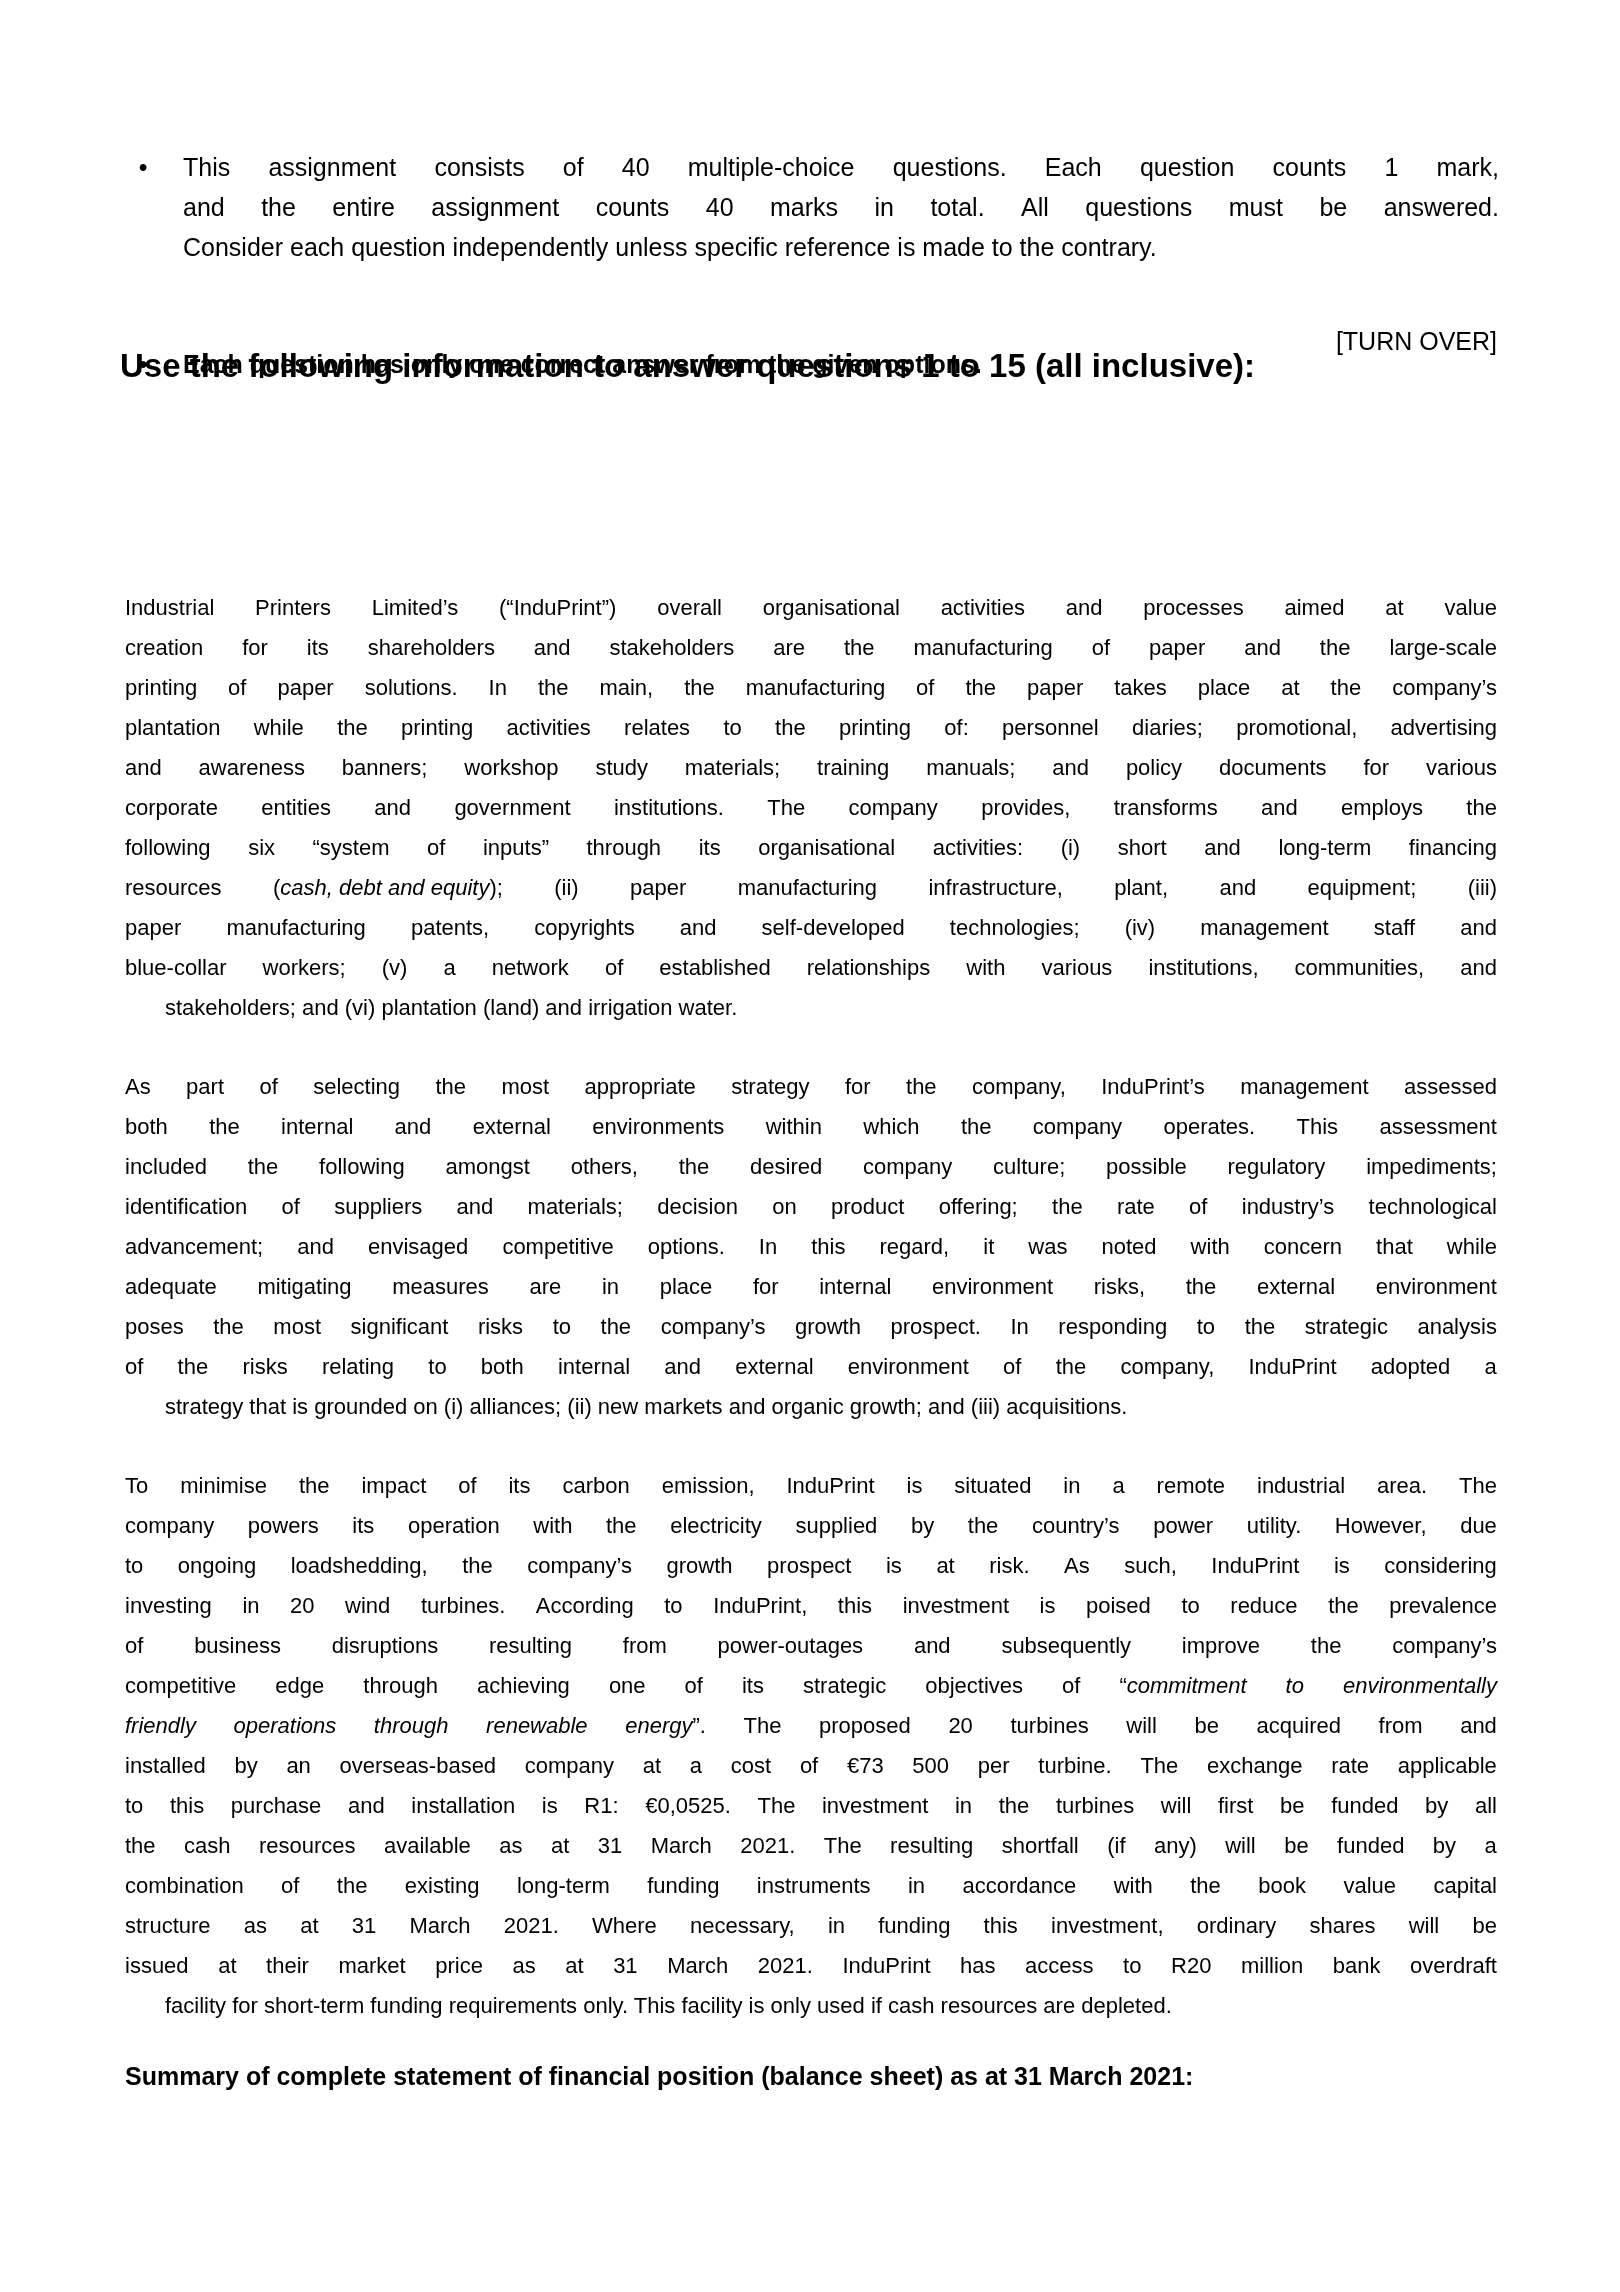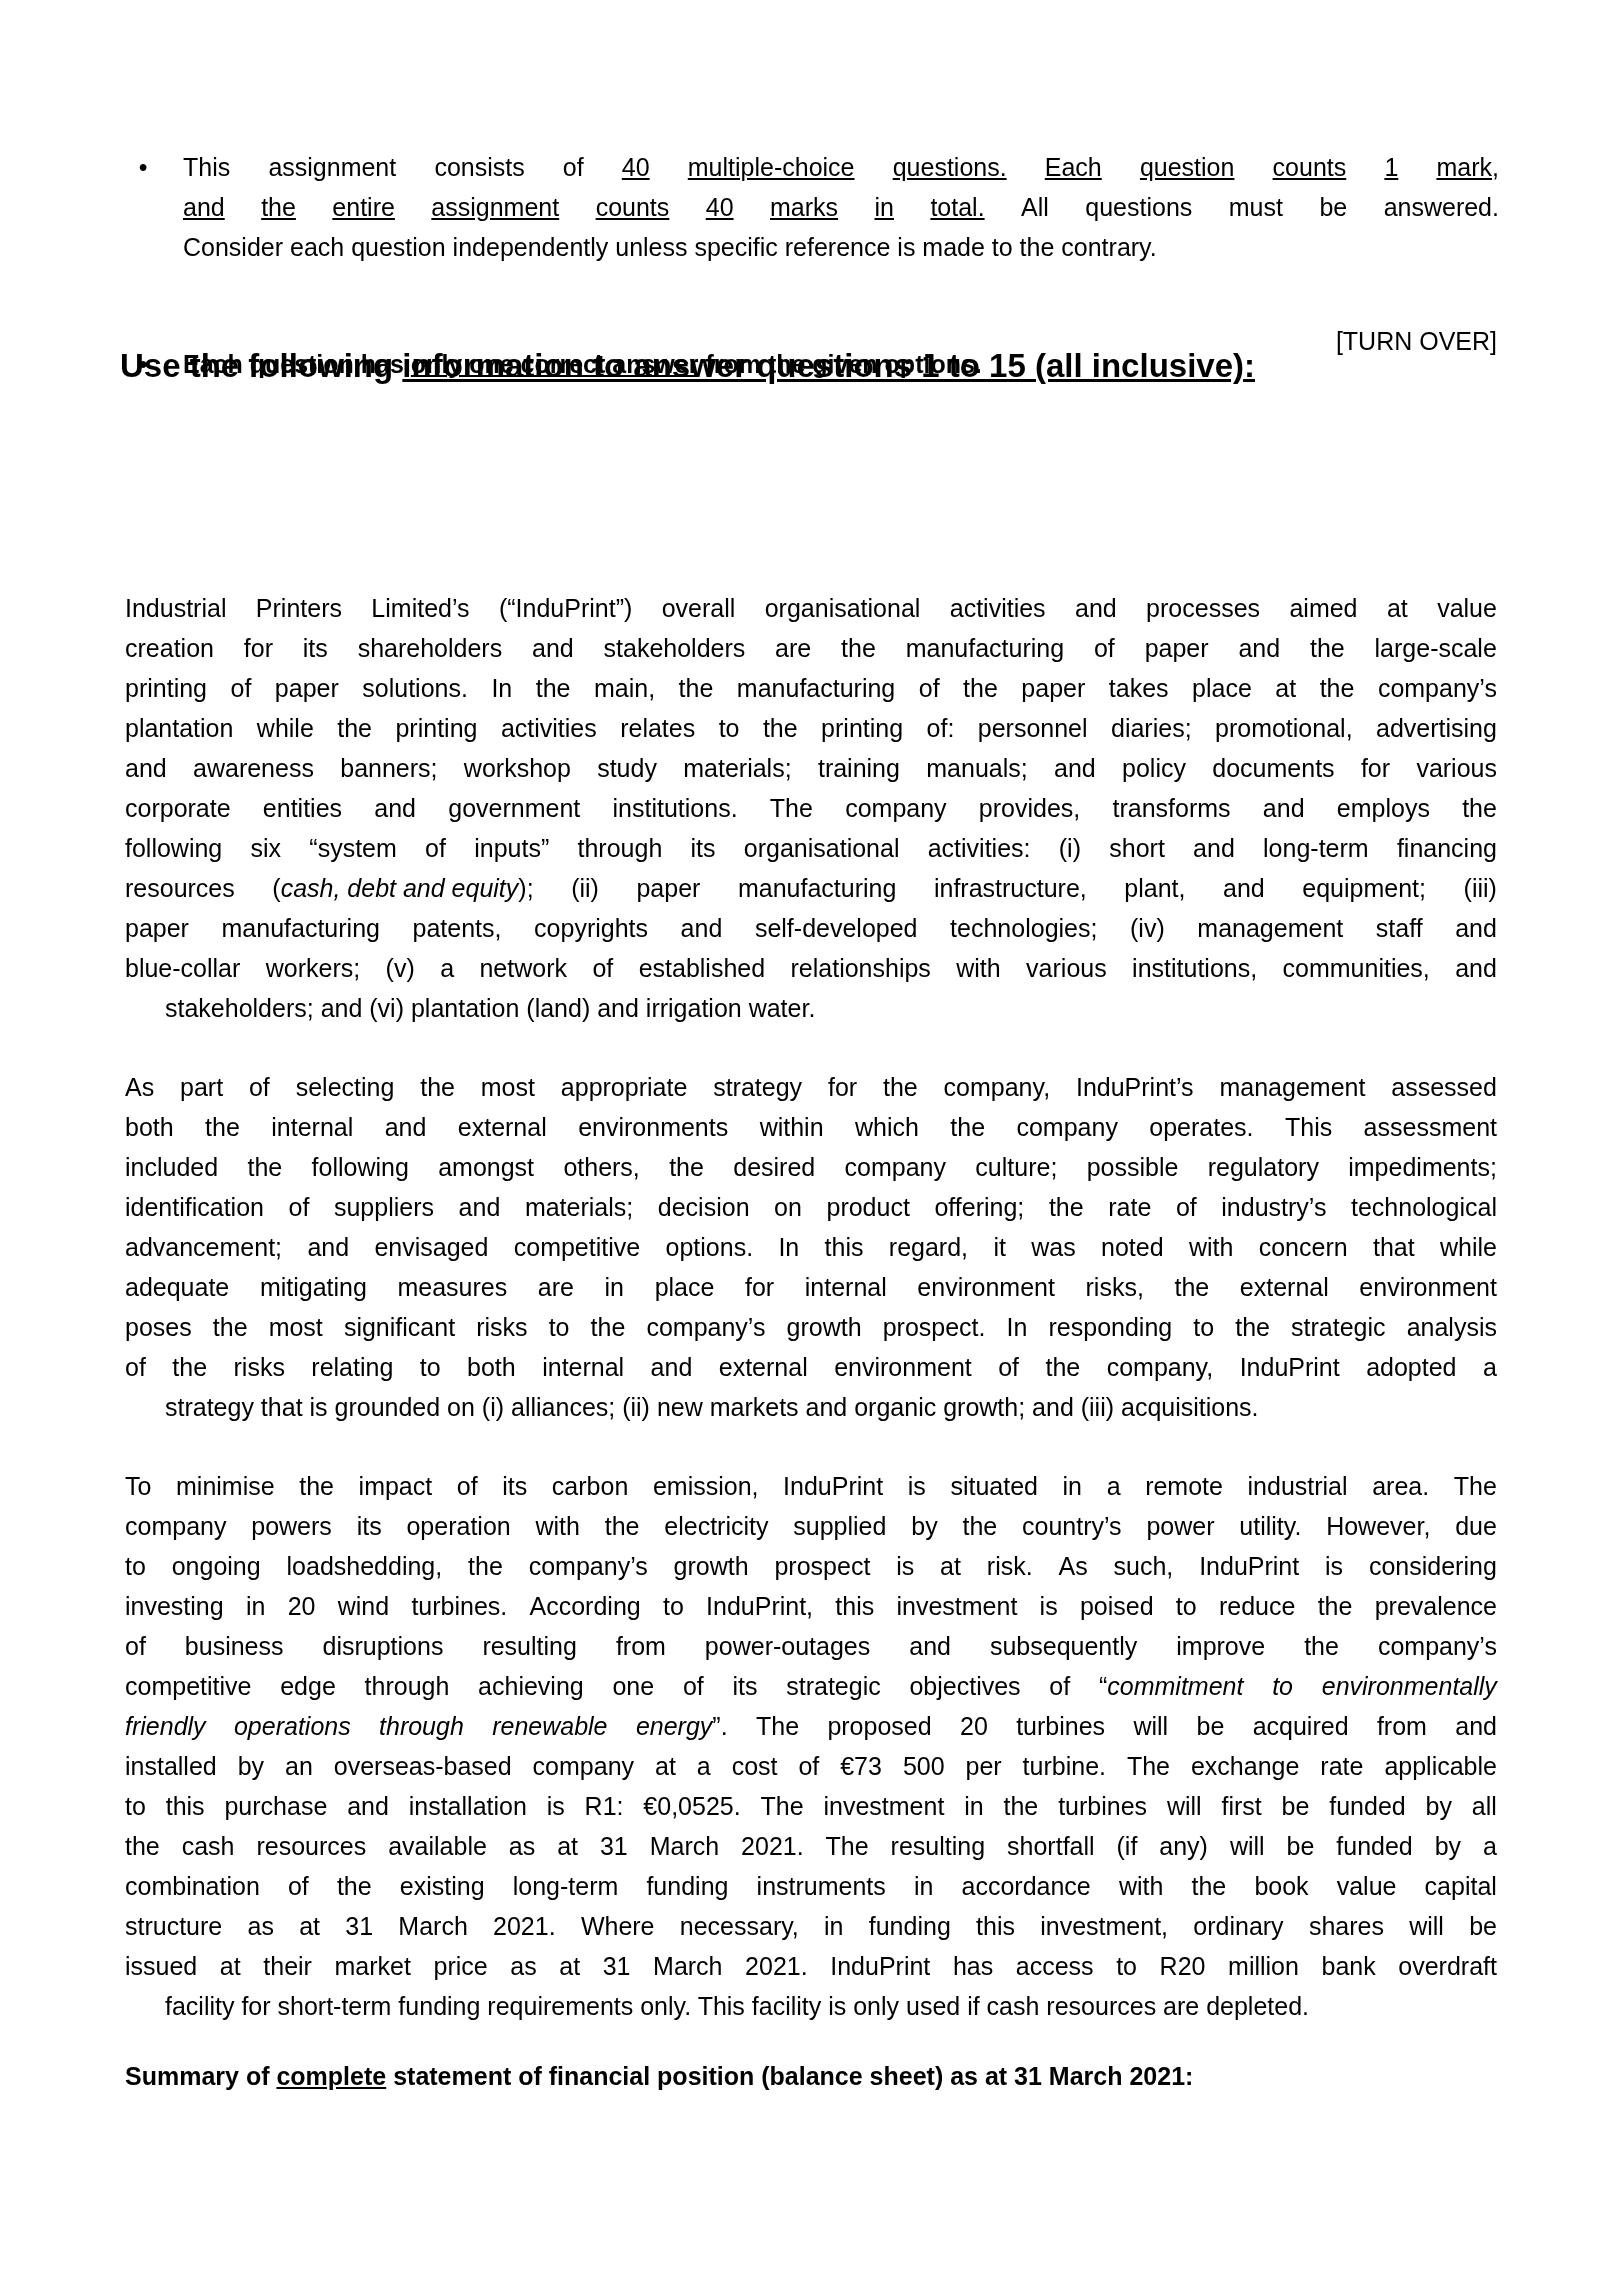--- a/index.html
+++ b/index.html
@@ -66,21 +66,20 @@
     display: block;
     white-space: nowrap;
   }
   .jline.spread {
     display: flex;
     justify-content: space-between;
   }
   .jline.spread > span { white-space: pre; }
 
   u, .u {
-    text-decoration: underline;
     text-underline-offset: 2px;
   }
 
   
   .turn-over {
     position: absolute;
     right: 123px;
     top: 321px;
     font-size: 25px;
     line-height: 40px;
@@ -100,21 +99,21 @@
   }
 
   
   .body-block {
     position: absolute;
     left: 125px;
     top: 588px;
     width: 1372px;
   }
   .para {
-    font-size: 25px;
+    font-size: 22px;
     line-height: 40px;
     text-align: justify;
     margin: 0 0 0 0;
   }
   .para + .para {
     margin-top: 39px;
   }
   .para .jline {
     display: flex;
     justify-content: space-between;

